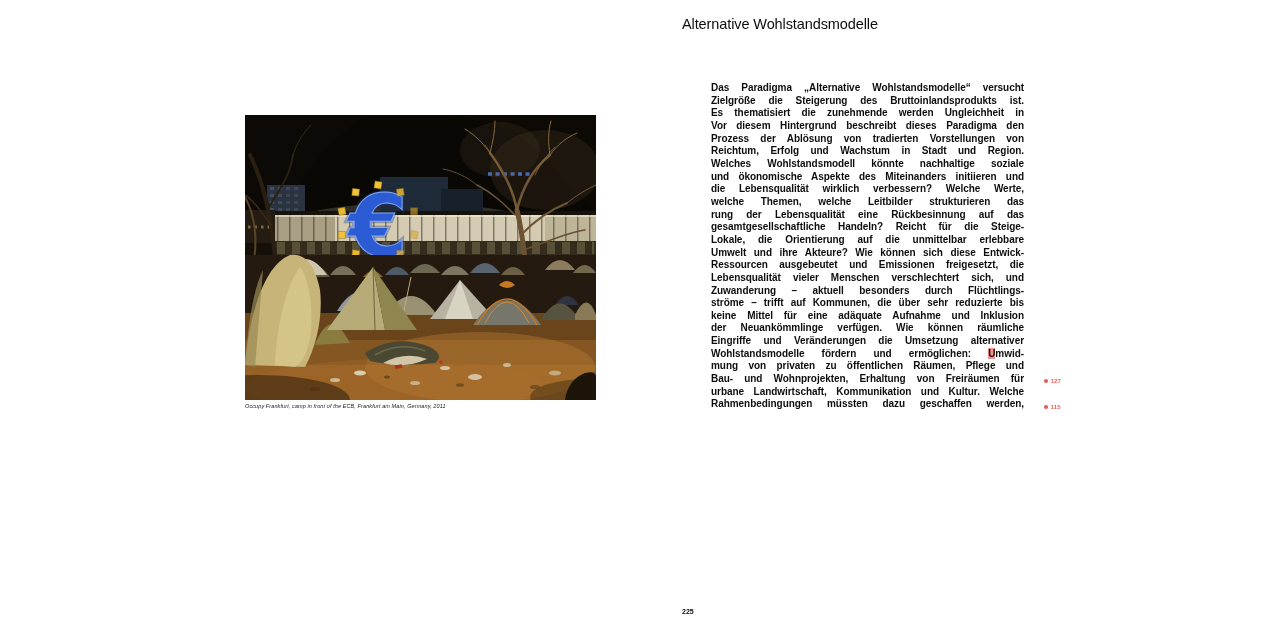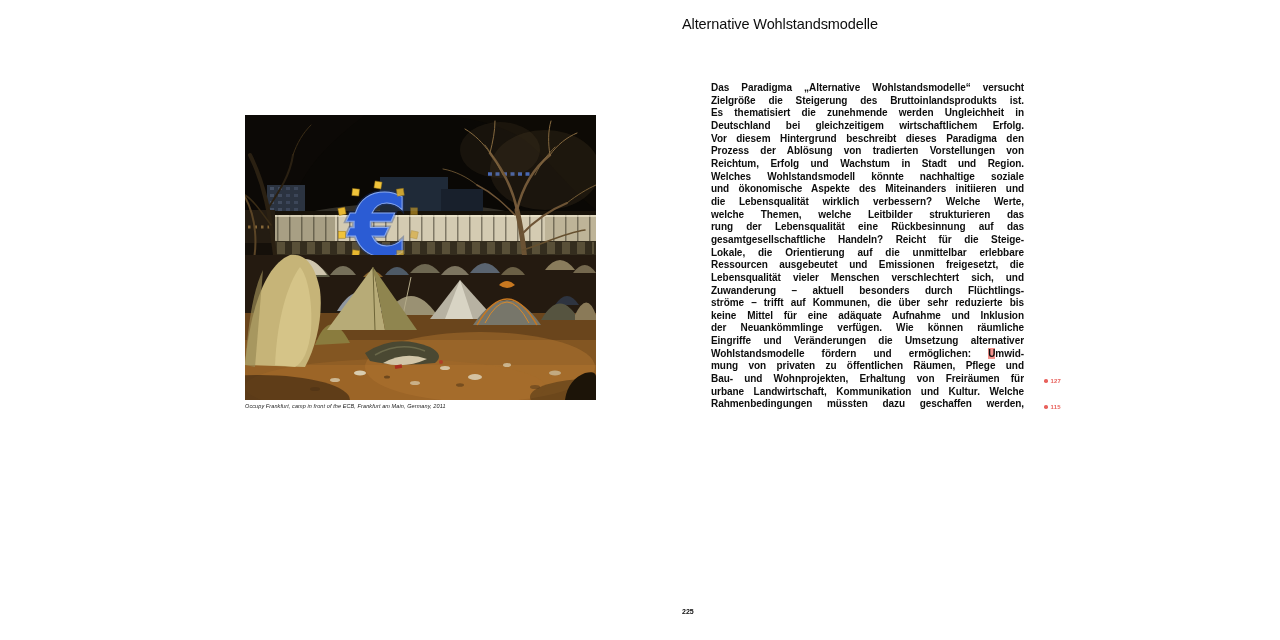--- a/index.html
+++ b/index.html
@@ -197,31 +197,31 @@
     <figcaption class="photo-caption">Occupy Frankfurt, camp in front of the ECB, Frankfurt am Main, Germany, 2011</figcaption>
   </figure>
 
   <main>
     <h1 class="article-title">Alternative Wohlstandsmodelle</h1>
 
     <div class="article-body">
         <div class="line">Das Paradigma „Alternative Wohlstandsmodelle“ versucht</div>
         <div class="line">Zielgröße die Steigerung des Bruttoinlandsprodukts ist.</div>
         <div class="line">Es thematisiert die zunehmende werden Ungleichheit in</div>
-        <div class="line">Deutschland bei gleichzeitigem wirtschaftlichem Erfolg.</div>
         <div class="line">Vor diesem Hintergrund beschreibt dieses Paradigma den</div>
         <div class="line">Prozess der Ablösung von tradierten Vorstellungen von</div>
         <div class="line">Reichtum, Erfolg und Wachstum in Stadt und Region.</div>
         <div class="line">Welches Wohlstandsmodell könnte nachhaltige soziale</div>
         <div class="line">und ökonomische Aspekte des Miteinanders initiieren und</div>
         <div class="line">die Lebensqualität wirklich verbessern? Welche Werte,</div>
         <div class="line">welche Themen, welche Leitbilder strukturieren das</div>
         <div class="line">rung der Lebensqualität eine Rückbesinnung auf das</div>
         <div class="line">gesamtgesellschaftliche Handeln? Reicht für die Steige-</div>
         <div class="line">Lokale, die Orientierung auf die unmittelbar erlebbare</div>
+        <div class="line">Umwelt und ihre Akteure? Wie können sich diese Entwick-</div>
         <div class="line">Ressourcen ausgebeutet und Emissionen freigesetzt, die</div>
         <div class="line">Lebensqualität vieler Menschen verschlechtert sich, und</div>
         <div class="line">Zuwanderung – aktuell besonders durch Flüchtlings-</div>
         <div class="line">ströme – trifft auf Kommunen, die über sehr reduzierte bis</div>
         <div class="line">keine Mittel für eine adäquate Aufnahme und Inklusion</div>
         <div class="line">der Neuankömmlinge verfügen. Wie können räumliche</div>
         <div class="line">Eingriffe und Veränderungen die Umsetzung alternativer</div>
         <div class="line">Wohlstandsmodelle fördern und ermöglichen: <span class="hl">U</span>mwid-</div>
         <div class="line">mung von privaten zu öffentlichen Räumen, Pflege und</div>
         <div class="line">Bau- und Wohnprojekten, Erhaltung von Freiräumen für</div>

